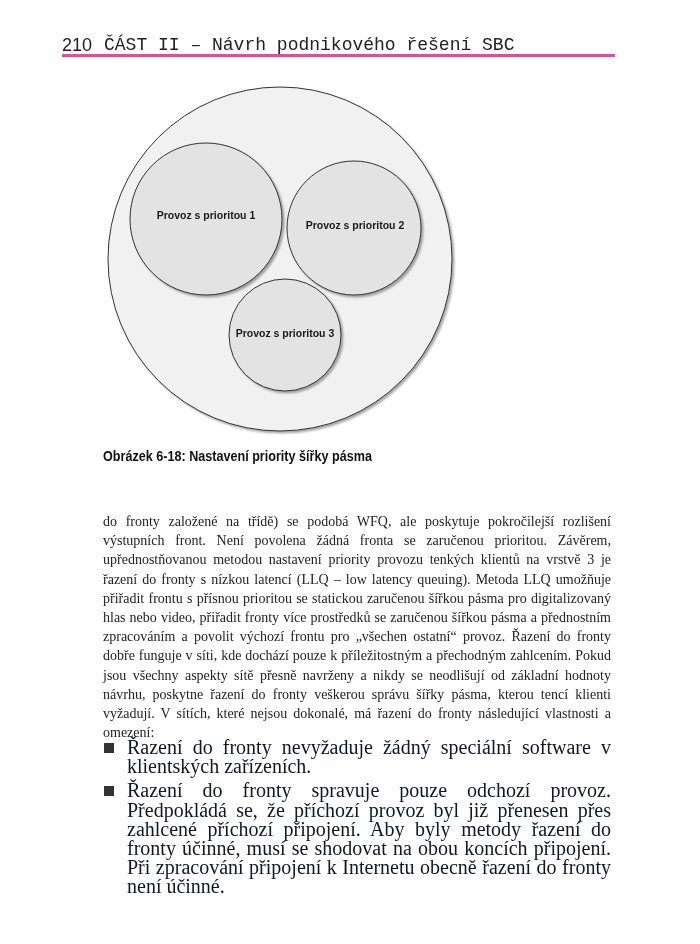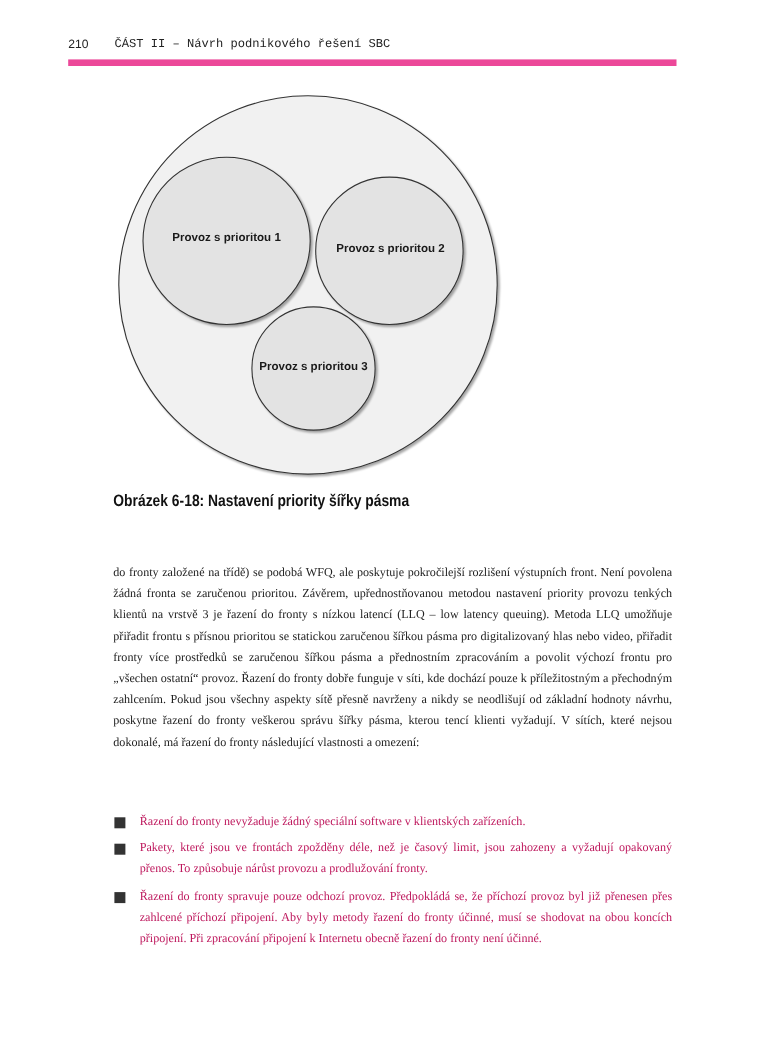--- a/index.html
+++ b/index.html
@@ -1,42 +1,42 @@
 <!DOCTYPE html>
 <html><head>
 <meta charset="utf-8">
 <style>
   html, body { margin: 0; padding: 0; background: #ffffff; }
   body { width: 700px; height: 944px; position: relative; overflow: hidden; }
   .header {
     position: absolute; left: 62px; top: 33px; width: 553px; height: 21px;
-    border-bottom: 6px solid #ec4899;
-    font-family: "Liberation Sans", sans-serif; font-size: 11px; color: #222;
+    border-bottom: 3px solid #ec4899;
+    font-family: "Liberation Sans", sans-serif; font-size: 18px; color: #222;
   }
   .header .pgnum { position: absolute; left: 0; top: 2px; }
   .header .title { position: absolute; left: 42px; top: 2px; font-family: Liberation Mono, monospace; }
   svg.diagram { position: absolute; left: 0; top: 0; }
   .circle-label {
     font-family: "Liberation Sans", sans-serif; font-size: 10.5px; font-weight: bold;
     fill: #1a1a1a; text-anchor: middle; dominant-baseline: middle;
   }
   .caption {
     position: absolute; left: 103px; top: 447px;
     font-family: "Liberation Sans", sans-serif; font-weight: bold; font-size: 15px;
     color: #111; transform: scaleX(0.84); transform-origin: left top; white-space: nowrap;
   }
   .body-text {
     position: absolute; left: 103px; top: 512px; width: 508px;
-    font-family: "Liberation Serif", serif; font-size: 11px; line-height: 19.2px;
+    font-family: "Liberation Serif", serif; font-size: 14px; line-height: 19.2px;
     color: #222; text-align: justify; margin: 0;
   }
   ul.bullets {
     position: absolute; left: 103px; top: 738px; width: 508px;
     list-style: none; margin: 0; padding: 0;
-    font-family: "Liberation Serif", serif; font-size: 11px; line-height: 19.2px; color: #be185d;
+    font-family: "Liberation Serif", serif; font-size: 20px; line-height: 19.2px; color: #0f172a;
   }
   ul.bullets li { position: relative; padding-left: 24px; text-align: justify; margin-bottom: 5px; }
   ul.bullets li .bullet {
     position: absolute; left: 1px; top: 5px; width: 10px; height: 10px; background: #333;
   }
 </style>
 </head>
 <body>
 
 <div class="header">
@@ -72,15 +72,15 @@
     <text class="circle-label" x="285" y="334">Provoz s prioritou 3</text>
   </g>
 </svg>
 
 <div class="caption">Obrázek 6-18: Nastavení priority šířky pásma</div>
 
 <p class="body-text">do fronty založené na třídě) se podobá WFQ, ale poskytuje pokročilejší rozlišení výstupních front. Není povolena žádná fronta se zaručenou prioritou. Závěrem, upřednostňovanou metodou nastavení priority provozu tenkých klientů na vrstvě 3 je řazení do fronty s nízkou latencí (LLQ – low latency queuing). Metoda LLQ umožňuje přiřadit frontu s přísnou prioritou se statickou zaručenou šířkou pásma pro digitalizovaný hlas nebo video, přiřadit fronty více prostředků se zaručenou šířkou pásma a přednostním zpracováním a povolit výchozí frontu pro „všechen ostatní“ provoz. Řazení do fronty dobře funguje v síti, kde dochází pouze k příležitostným a přechodným zahlcením. Pokud jsou všechny aspekty sítě přesně navrženy a nikdy se neodlišují od základní hodnoty návrhu, poskytne řazení do fronty veškerou správu šířky pásma, kterou tencí klienti vyžadují. V sítích, které nejsou dokonalé, má řazení do fronty následující vlastnosti a omezení:</p>
 
 <ul class="bullets">
   <li><span class="bullet"></span><span>Řazení do fronty nevyžaduje žádný speciální software v klientských zařízeních.</span></li>
-  <li><span class="bullet"></span><span>Pakety, které jsou ve frontách zpožděny déle, než je časový limit, jsou zahozeny a vyžadují opakovaný přenos. To způsobuje nárůst provozu a prodlužování fronty.</span></li>
+  <li><span class="bullet"></span></li>
   <li><span class="bullet"></span><span>Řazení do fronty spravuje pouze odchozí provoz. Předpokládá se, že příchozí provoz byl již přenesen přes zahlcené příchozí připojení. Aby byly metody řazení do fronty účinné, musí se shodovat na obou koncích připojení. Při zpracování připojení k Internetu obecně řazení do fronty není účinné.</span></li>
 </ul>
 
 </body></html>

